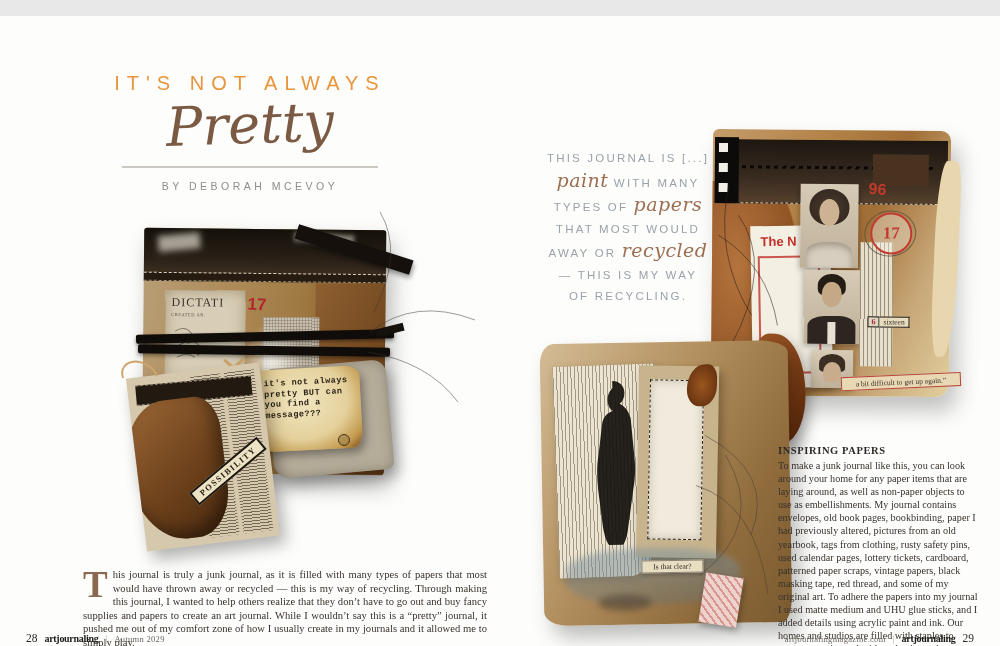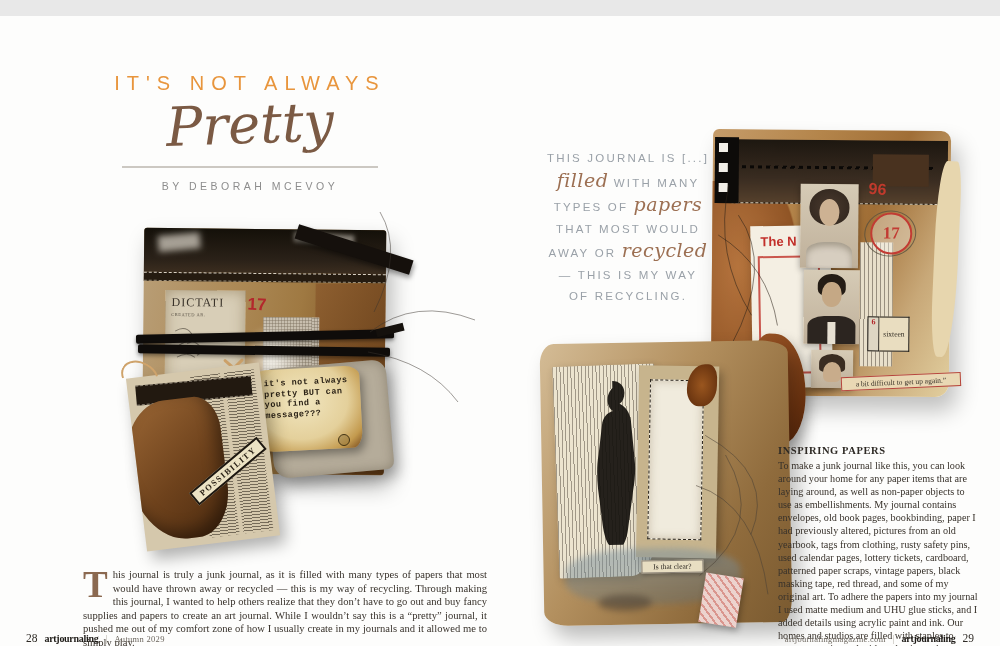--- a/index.html
+++ b/index.html
@@ -160,21 +160,21 @@
     background-image:repeating-linear-gradient(to right, rgba(55,45,35,.45) 0 1px, transparent 1px 4px); }
   .circ17-outer { left:152px; top:84px; width:52px; height:46px; border:1.5px solid #57503f;
     border-radius:50%; transform:rotate(-8deg); opacity:.8; }
   .circ17 { left:158px; top:86px; width:42px; height:42px; border:2.5px solid #c23b33; border-radius:50%;
     display:flex; align-items:center; justify-content:center;
     font-size:17px; font-weight:bold; color:#c23b33; background:rgba(248,244,234,.4); }
   .sixteen { left:156px; top:190px; display:flex; }
   .six-num { border:1px solid #1d1914; background:#ded6c4; color:#b3282c; font-weight:bold;
     font-size:8px; padding:0 3px; }
   .six-word { border:1px solid #1d1914; border-left:none; background:#e9ddc0; color:#241f18;
-    font-size:7.5px; padding:12px 4px; }
+    font-size:7.5px; padding:0 4px; }
   .ct-strip { left:130px; top:248px; width:120px; height:14px; transform:rotate(-3deg);
     background:#e9d8b4; border:1px solid #b5443c; display:flex; align-items:center; justify-content:center;
     font-size:7.5px; color:#3a332a; white-space:nowrap; }
   .ct-tornedge { right:-6px; top:34px; width:24px; height:196px; background:#e7d6ae;
     border-radius:40% 20% 50% 30%; transform:rotate(2deg); }
 
   
   .sienna-flap { left:750px; top:318px; width:56px; height:110px;
     background:linear-gradient(140deg,#9a5526,#6e3410 70%,#57270b);
     border-radius:30% 60% 40% 50%; transform:rotate(3deg); box-shadow:4px 8px 14px rgba(0,0,0,.3); }
@@ -305,21 +305,21 @@
 
   <div class="abs footer footer-left">
     <span class="pagenum">28</span>
     <span class="maglogo">artjournaling</span>
     <span class="footer-div">|</span>
     <span class="issue">Autumn 2029</span>
   </div>
 
   <div class="abs pull-quote">
     <div>THIS JOURNAL IS [...]</div>
-    <div><span class="pq-script">filled</span><span> WITH MANY</span></div>
+    <div><span class="pq-script">paint</span><span> WITH MANY</span></div>
     <div><span>TYPES OF </span><span class="pq-script">papers</span></div>
     <div>THAT MOST WOULD</div>
     <div><span>AWAY OR </span><span class="pq-script">recycled</span></div>
     <div>— THIS IS MY WAY</div>
     <div>OF RECYCLING.</div>
   </div>
 
   <div class="abs collage-top">
     <div class="abs ct-base"></div>
     <div class="abs ct-sienna"></div>

